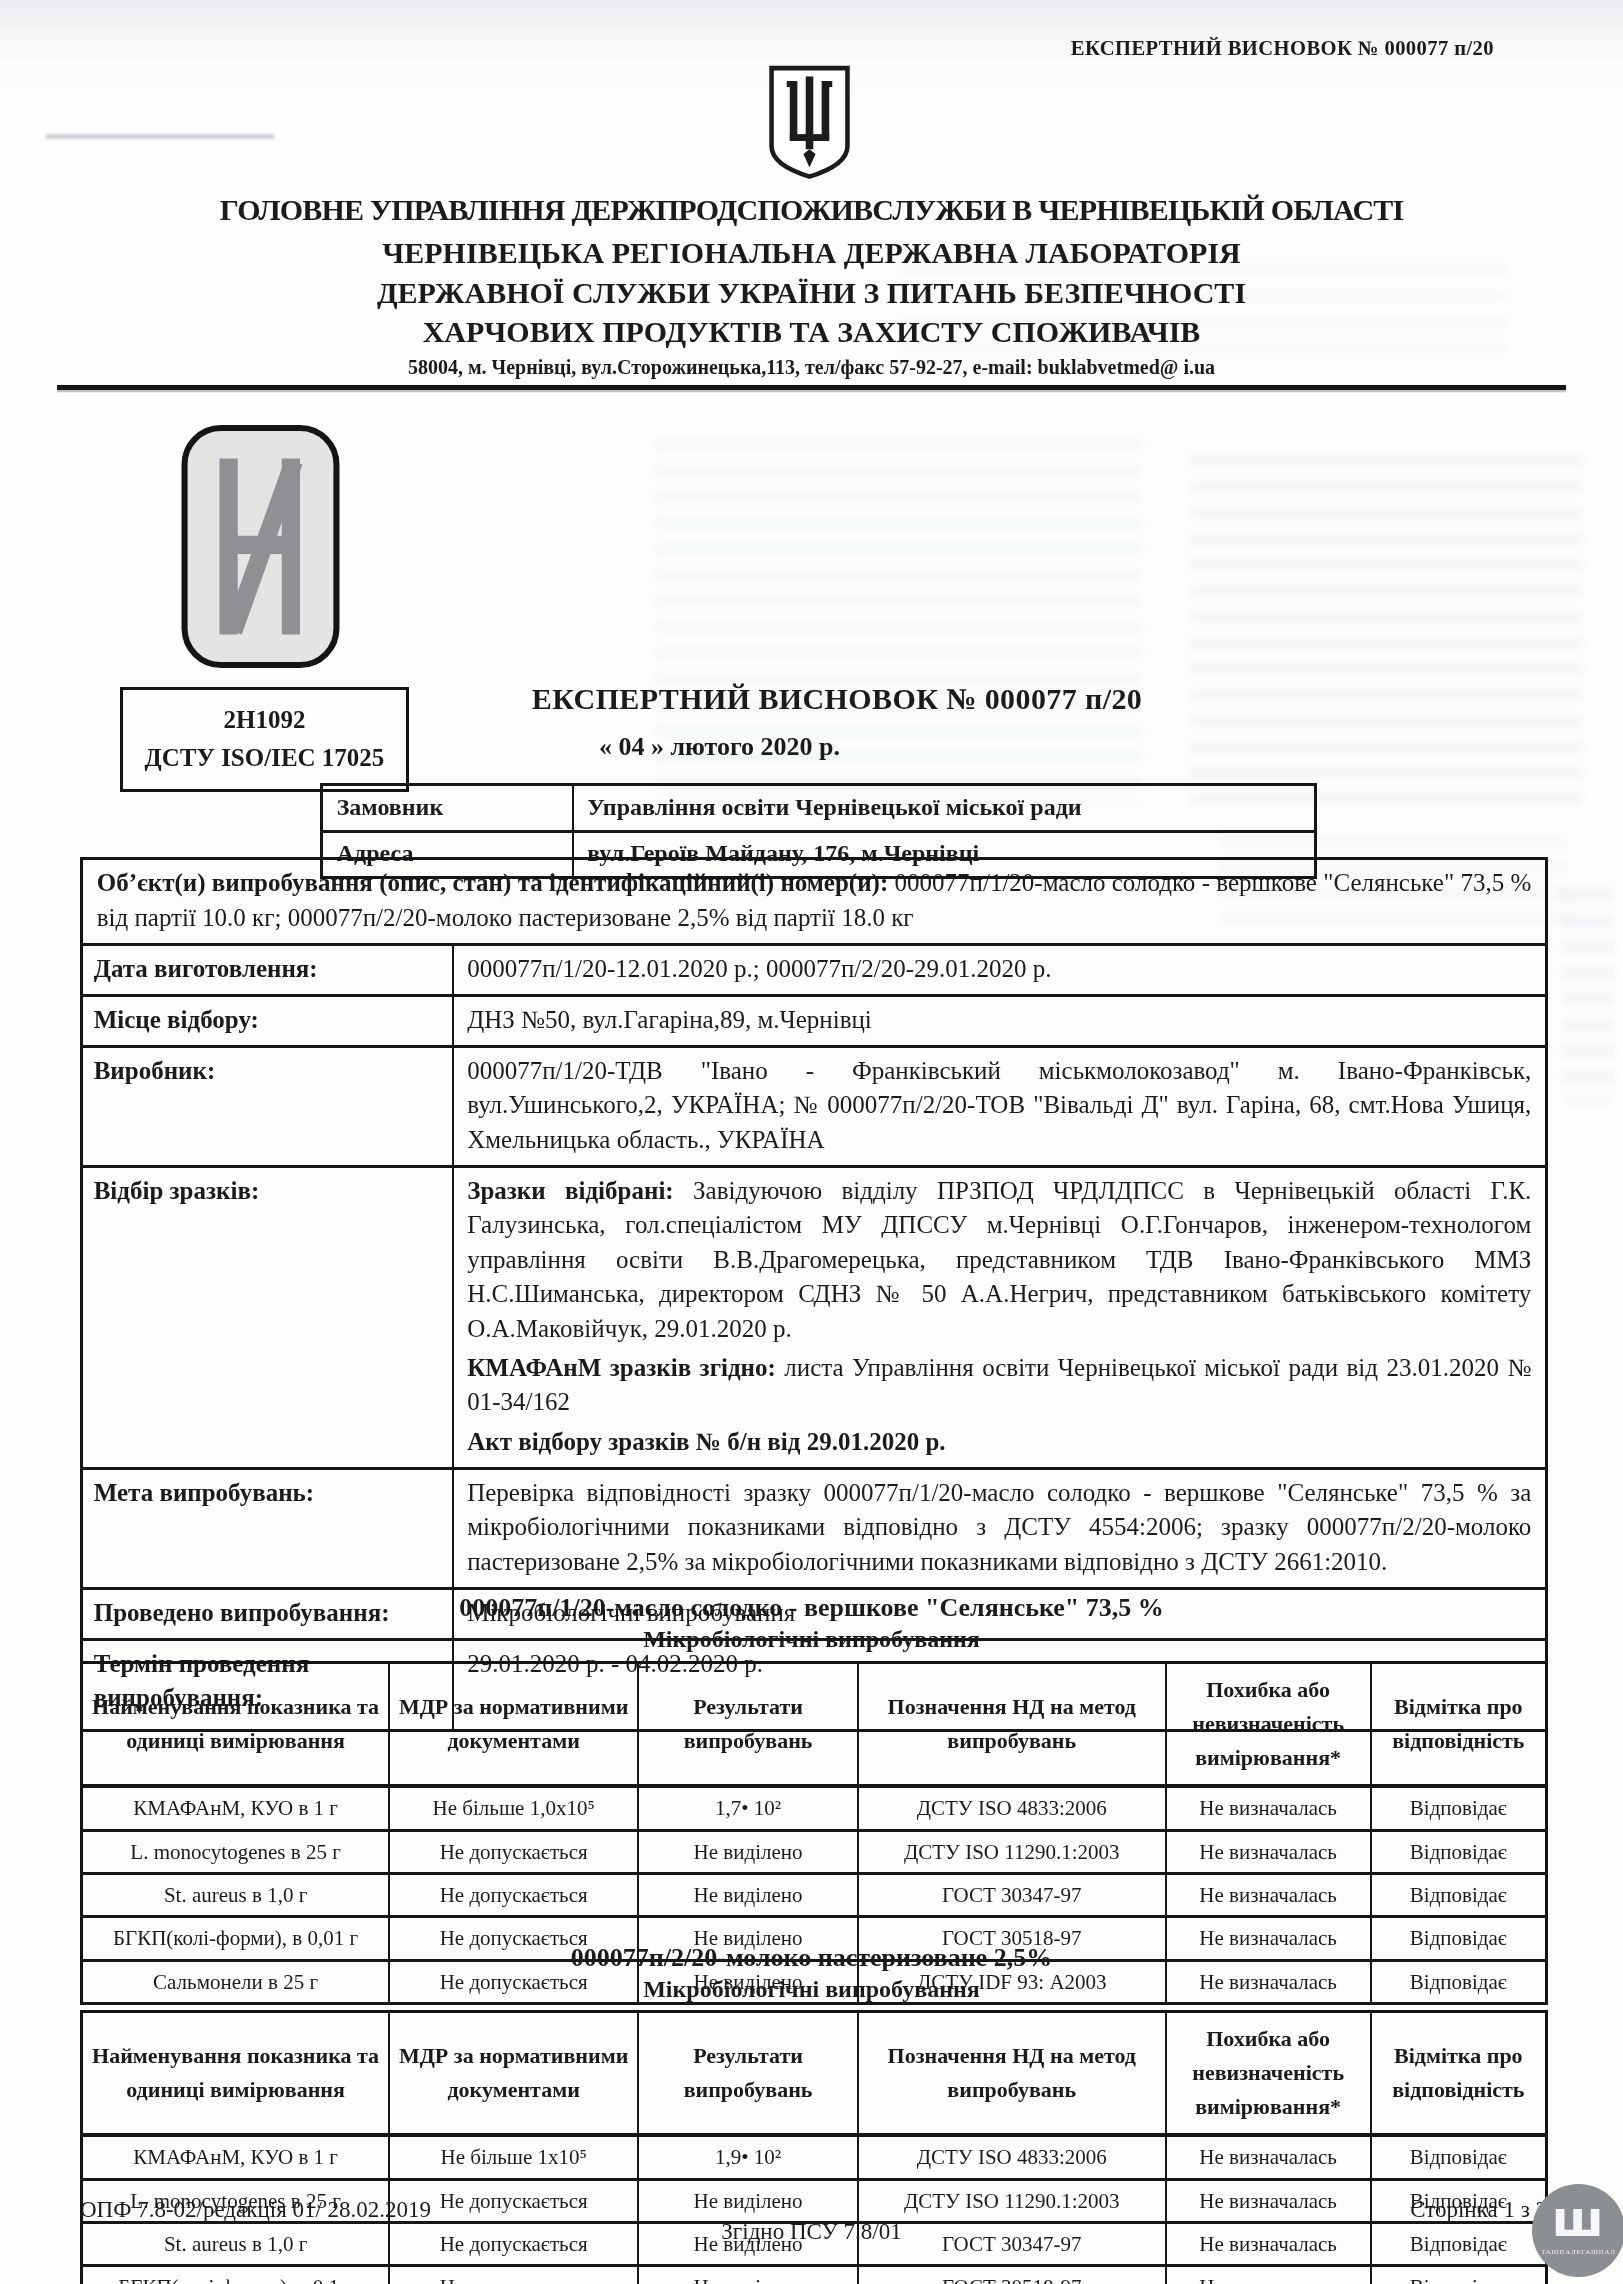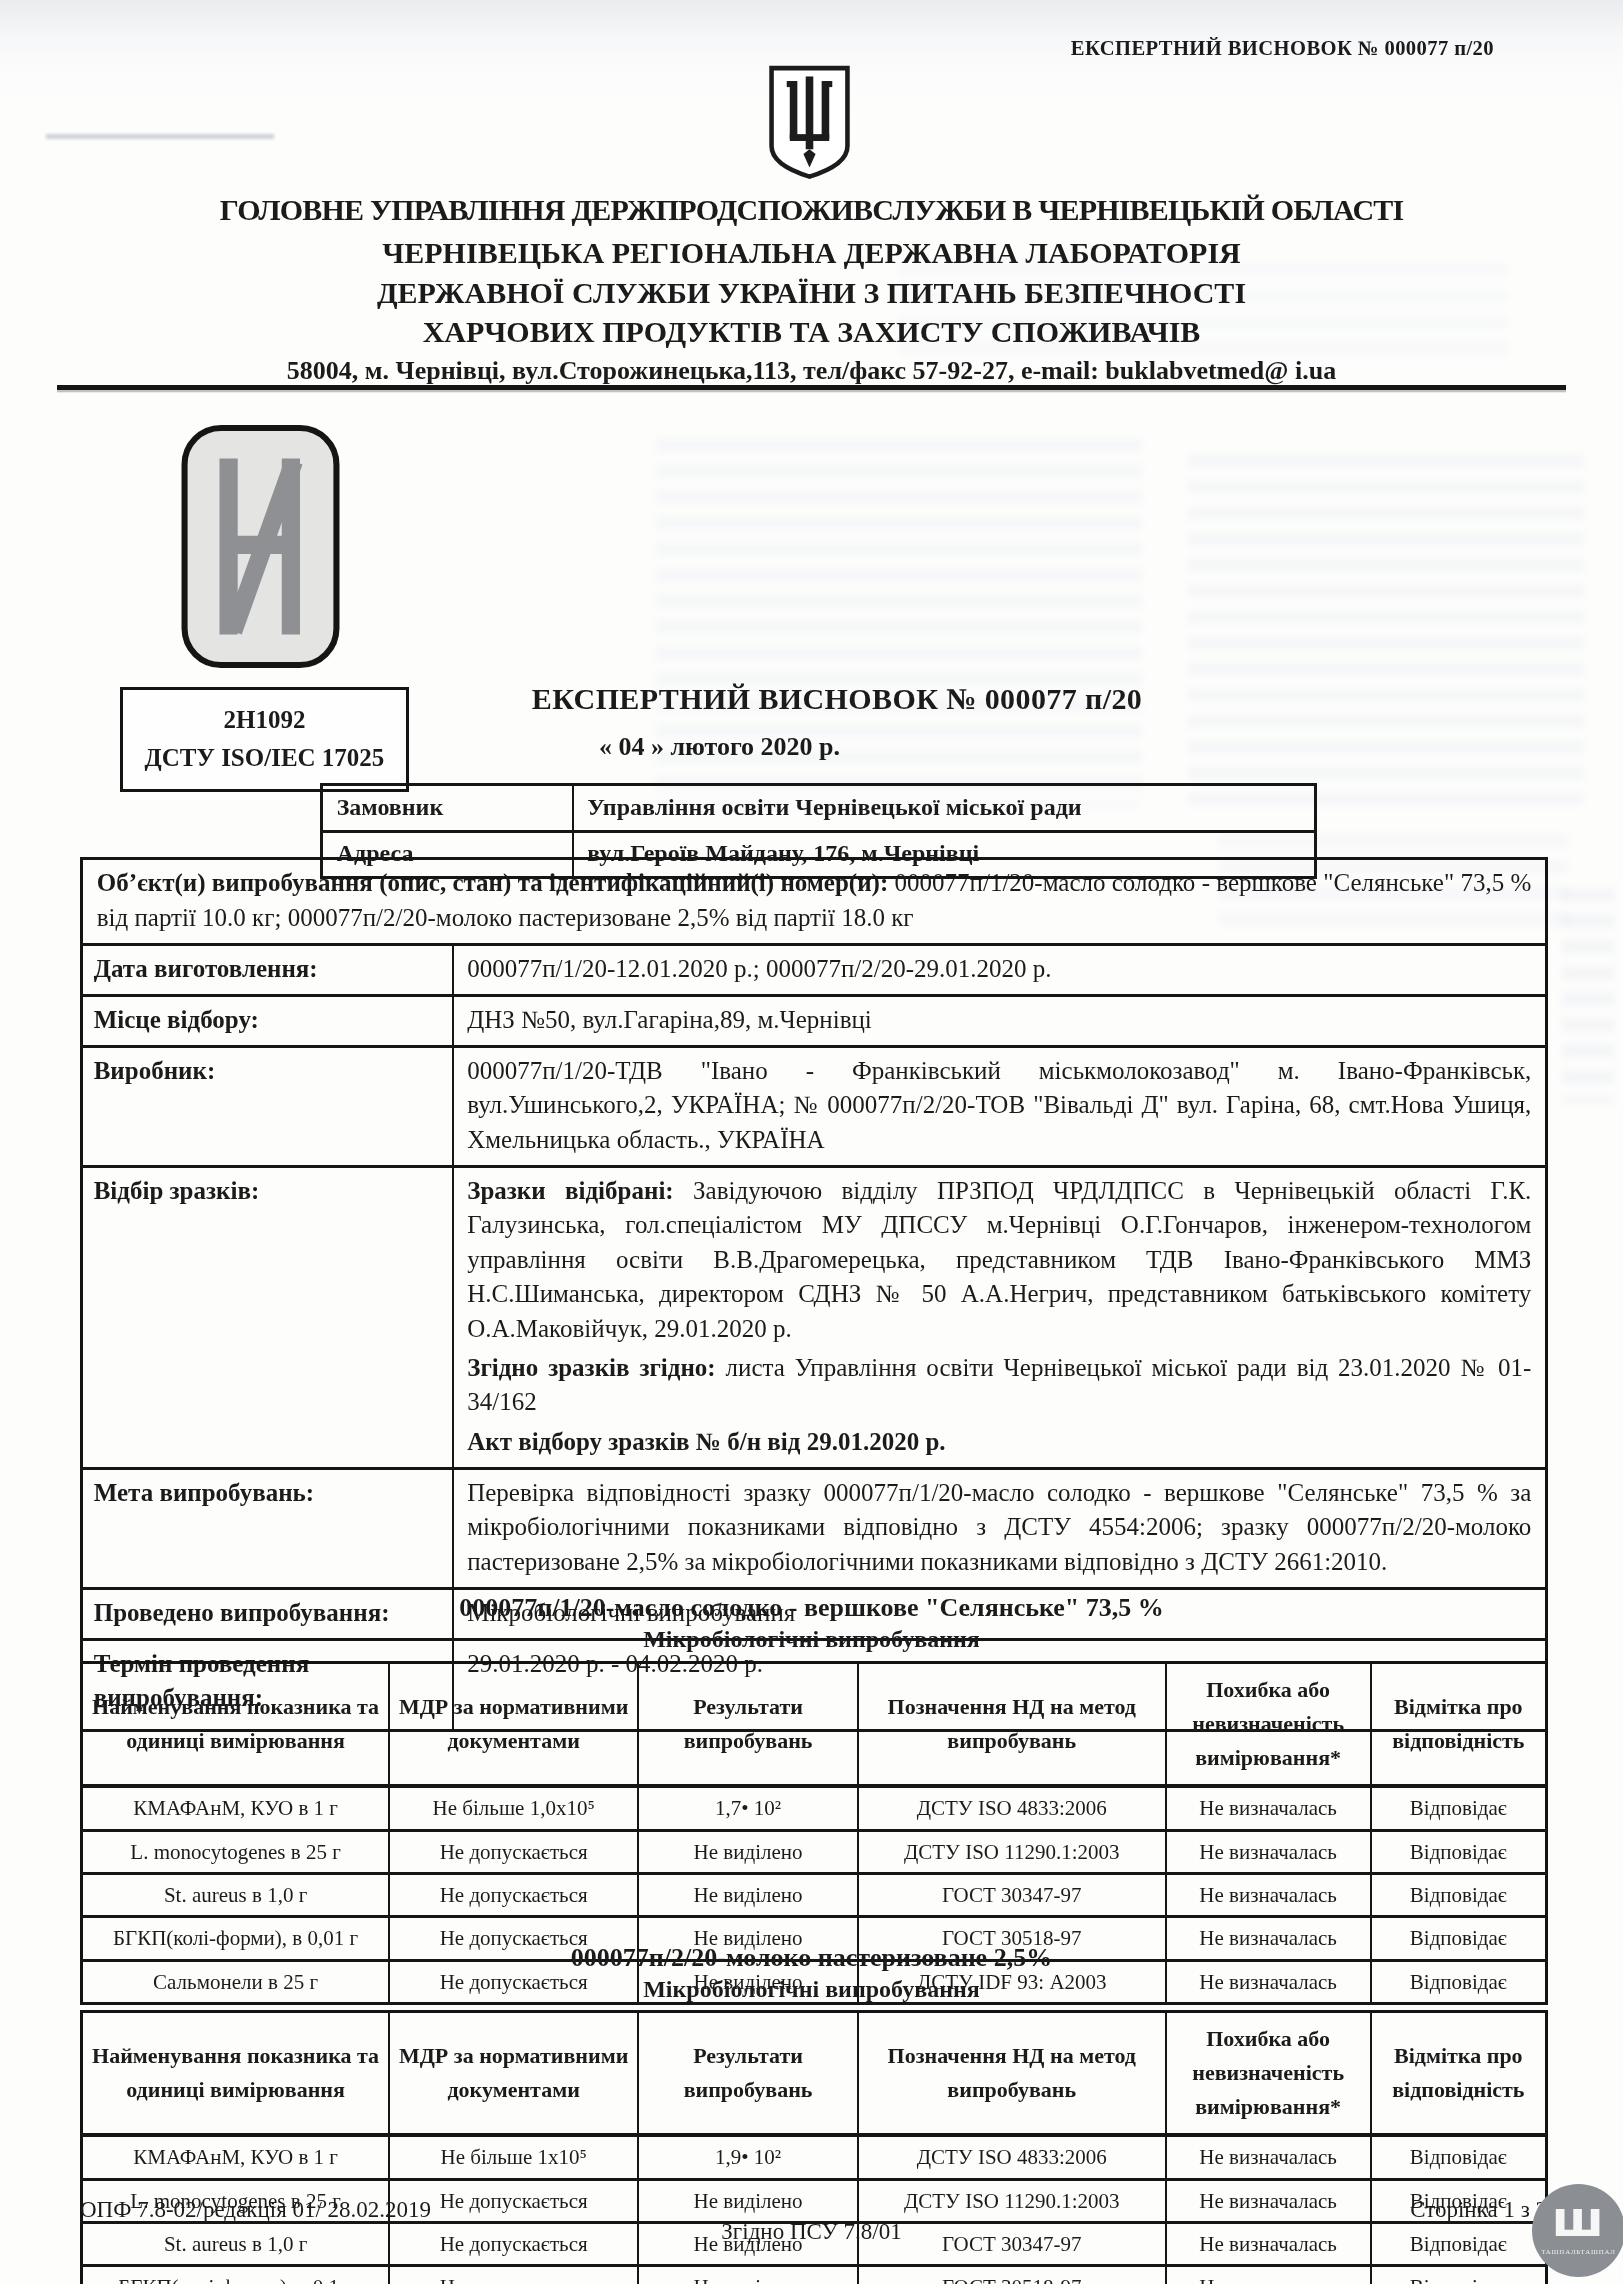--- a/index.html
+++ b/index.html
@@ -17,21 +17,21 @@
   .ref-header{position:absolute;top:37px;left:0;width:1494px;text-align:right;
     font-size:20.6px;font-weight:600;letter-spacing:0.4px;}
 
   .trident{position:absolute;top:64px;left:767px;}
 
   .org{position:absolute;left:0;width:1623px;text-align:center;font-weight:bold;}
   .org1{top:193px;font-size:30px;letter-spacing:-0.8px;}
   .org2{top:236px;font-size:30px;}
   .org3{top:276px;font-size:30px;}
   .org4{top:315px;font-size:30px;}
-  .org-addr{top:356px;font-size:26px;font-weight:bold;}
+  .org-addr{top:356px;font-size:20px;font-weight:bold;}
   .rule{position:absolute;top:385px;left:57px;width:1509px;height:5.3px;background:#161616;
         box-shadow:0 2.3px 0 rgba(20,20,20,.25);}
 
   .naau-logo{position:absolute;top:423px;left:180px;}
   .accr-box{position:absolute;top:687px;left:120px;width:289px;border:3px solid #141414;
     text-align:center;font-weight:bold;font-size:25px;padding:10.7px 4.6px;line-height:1.55;background:rgba(255,255,255,.6);}
 
   .doc-title{position:absolute;top:682px;left:190px;width:1294px;text-align:center;
     font-size:30px;font-weight:bold;letter-spacing:0.4px;}
   .doc-date{position:absolute;top:732px;left:0;width:1439px;text-align:center;
@@ -157,21 +157,21 @@
       <td>ДНЗ №50, вул.Гагаріна,89, м.Чернівці</td>
     </tr>
     <tr>
       <td class="lbl">Виробник:</td>
       <td class="just">000077п/1/20-ТДВ "Івано - Франківський міськмолокозавод" м. Івано-Франківськ, вул.Ушинського,2, УКРАЇНА; № 000077п/2/20-ТОВ "Вівальді Д" вул. Гаріна, 68, смт.Нова Ушиця, Хмельницька область., УКРАЇНА</td>
     </tr>
     <tr>
       <td class="lbl">Відбір зразків:</td>
       <td>
         <p><b>Зразки відібрані:</b><span> Завідуючою відділу ПРЗПОД  ЧРДЛДПСС в Чернівецькій області  Г.К. Галузинська,  гол.спеціалістом  МУ  ДПССУ  м.Чернівці  О.Г.Гончаров,  інженером-технологом  управління  освіти  В.В.Драгомерецька,  представником  ТДВ  Івано-Франківського ММЗ  Н.С.Шиманська, директором СДНЗ № 50 А.А.Негрич, представником батьківського комітету  О.А.Маковійчук, 29.01.2020 р.</span></p>
-        <p><b>Згідно зразків згідно:</b><span> листа Управління освіти Чернівецької міської ради від 23.01.2020 № 01-34/162</span></p>
+        <p><b>КМАФАнМ зразків згідно:</b><span> листа Управління освіти Чернівецької міської ради від 23.01.2020 № 01-34/162</span></p>
         <p><b>Акт відбору зразків № б/н від 29.01.2020 р.</b></p>
       </td>
     </tr>
     <tr>
       <td class="lbl">Мета випробувань:</td>
       <td class="just">Перевірка відповідності зразку 000077п/1/20-масло солодко - вершкове "Селянське" 73,5 % за мікробіологічними показниками відповідно з ДСТУ 4554:2006; зразку 000077п/2/20-молоко пастеризоване 2,5% за мікробіологічними показниками відповідно з ДСТУ 2661:2010.</td>
     </tr>
     <tr>
       <td class="lbl">Проведено випробування:</td>
       <td>Мікробіологічні випробування</td>

